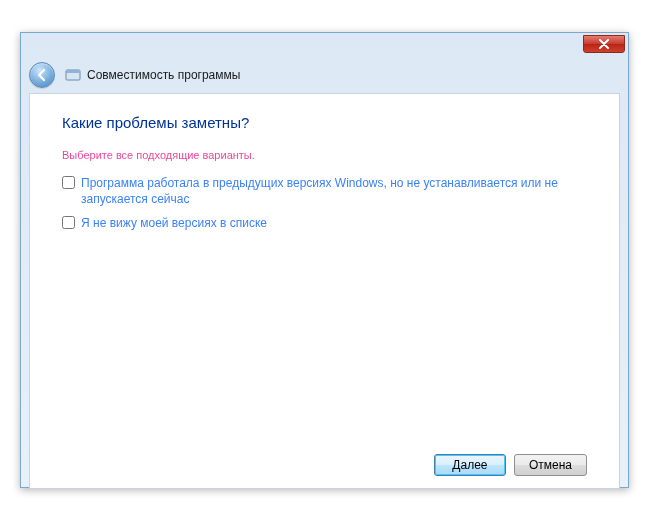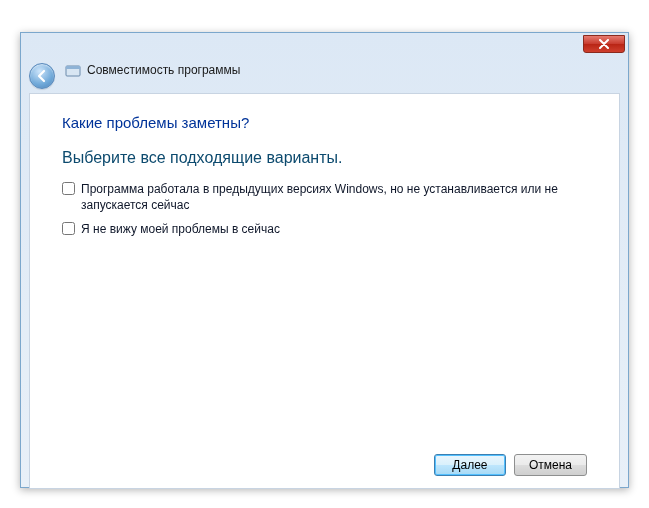--- a/index.html
+++ b/index.html
@@ -35,21 +35,21 @@
       border: 1px solid #8a2a1e;
       border-radius: 0 0 3px 3px;
       display: flex;
       align-items: center;
       justify-content: center;
       cursor: pointer;
     }
     .close-btn svg { width: 10px; height: 10px; }
     .wizard-header {
       display: flex;
-      align-items: flex-start;
+      align-items: center;
       padding: 6px 8px 6px 8px;
       height: 36px;
     }
     .back-btn {
       width: 26px;
       height: 26px;
       border-radius: 50%;
       background: radial-gradient(circle at 40% 30%, #cde5fb 0%, #6fa8d8 60%, #4a7fb5 100%);
       border: 1px solid #5a8abc;
       display: flex;
@@ -81,42 +81,42 @@
       display: flex;
       flex-direction: column;
     }
     .heading {
       color: #003399;
       font-size: 15px;
       font-weight: 400;
       margin-bottom: 18px;
     }
     .instruction {
-      color: #0c4a6e;
-      font-size: 16px;
+      color: #ec4899;
+      font-size: 11px;
       margin-bottom: 12px;
     }
     .options { flex: 1; }
     .option-row {
       display: flex;
       align-items: flex-start;
       padding: 2px 0;
       margin-bottom: 4px;
     }
     .option-row input[type="checkbox"] {
       width: 13px;
       height: 13px;
       margin-right: 6px;
       margin-top: 1px;
       flex-shrink: 0;
       cursor: pointer;
     }
     .option-row label {
       font-size: 12px;
-      color: #0f172a;
+      color: #3b82f6;
       line-height: 1.35;
       cursor: pointer;
     }
     .button-row {
       display: flex;
       justify-content: flex-end;
       gap: 8px;
       padding-top: 8px;
     }
     .btn {
@@ -172,21 +172,21 @@
     <h1 class="heading">Какие проблемы заметны?</h1>
     <p class="instruction">Выберите все подходящие варианты.</p>
 
     <div class="options">
       <div class="option-row">
         <input type="checkbox" id="opt0" style="">
         <label for="opt0">Программа работала в предыдущих версиях Windows, но не устанавливается или не запускается сейчас</label>
       </div>
       <div class="option-row">
         <input type="checkbox" id="opt2" style="">
-        <label for="opt2">Я не вижу моей проблемы в сейчас</label>
+        <label for="opt2">Я не вижу моей версиях в списке</label>
       </div>
     </div>
 
     <div class="button-row">
       <button class="btn btn-default">Далее</button>
       <button class="btn btn-normal">Отмена</button>
     </div>
   </div>
 
 </div>

